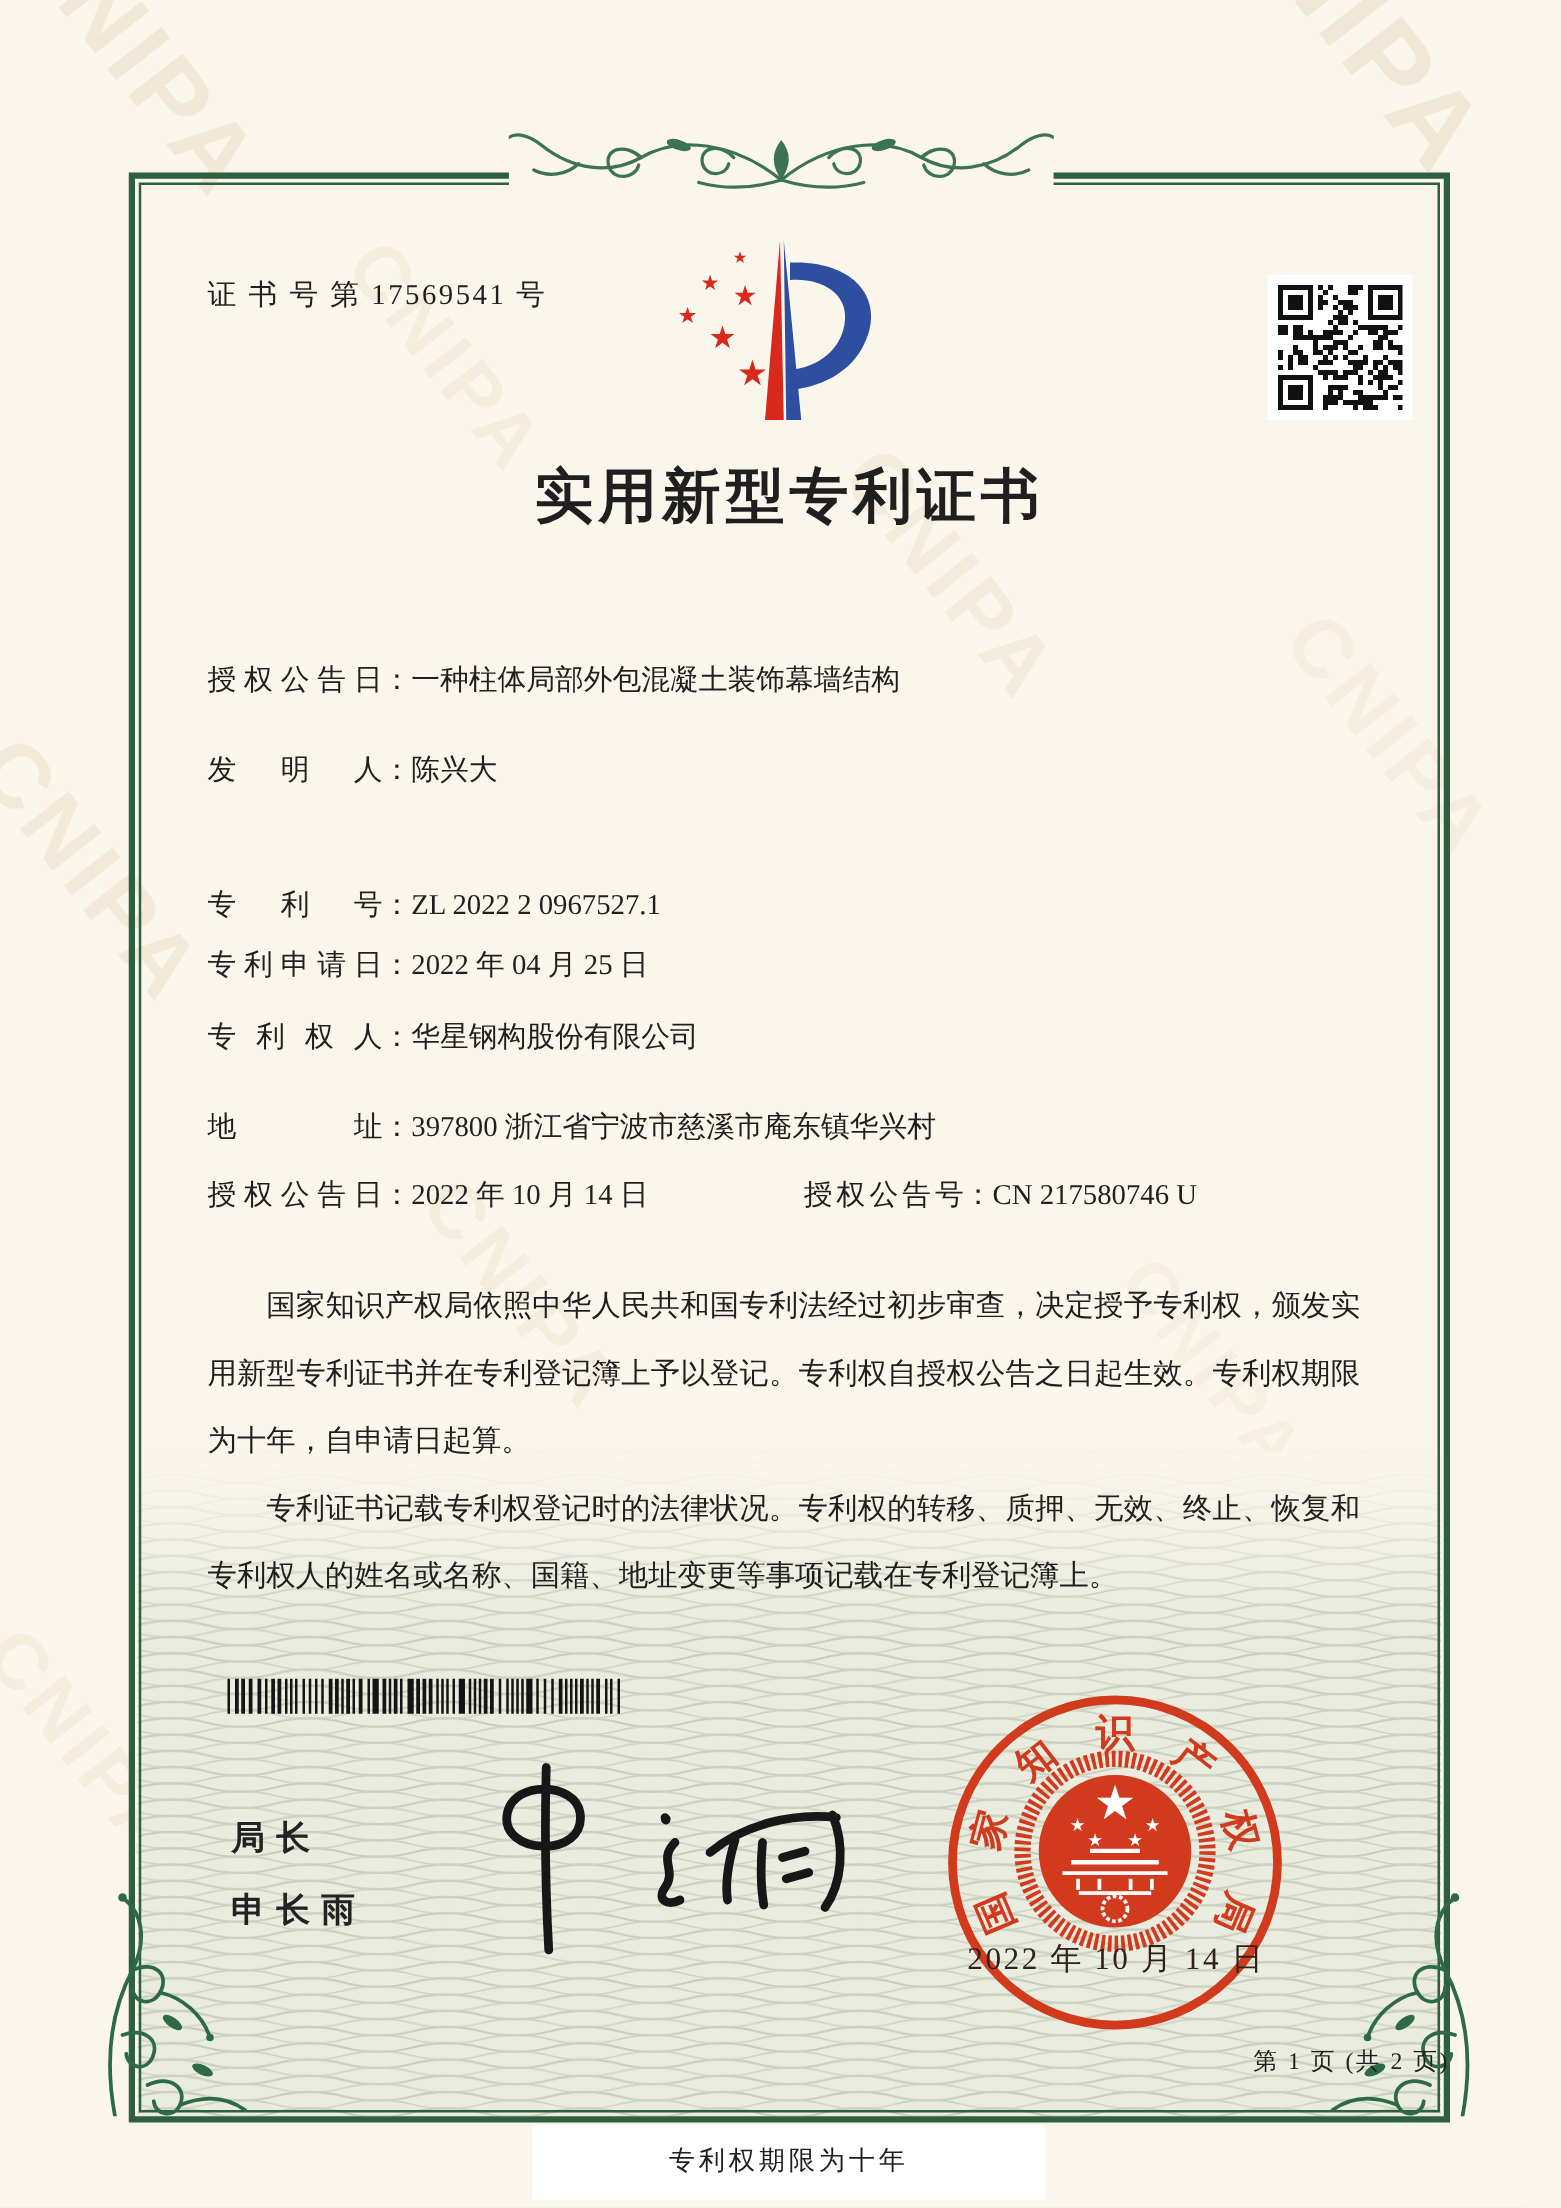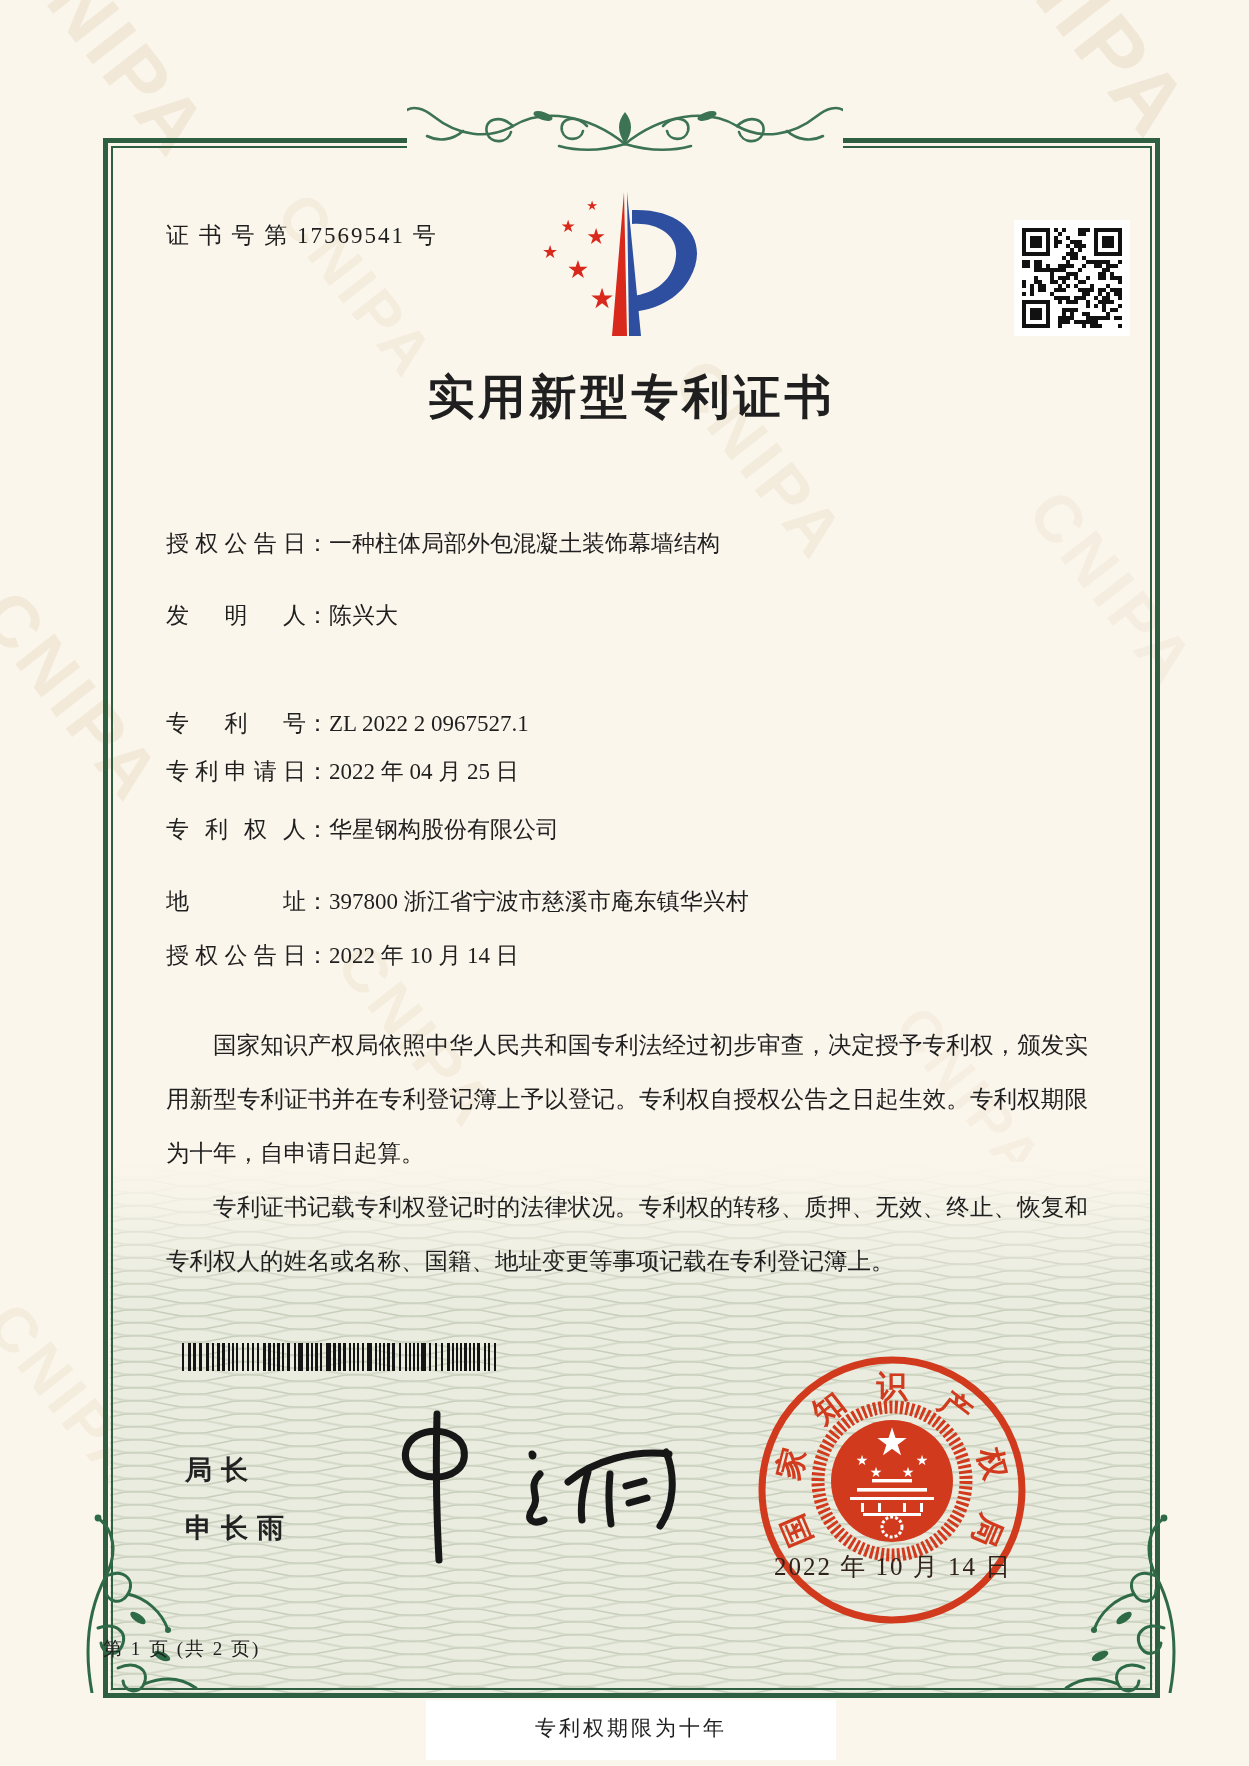--- a/index.html
+++ b/index.html
@@ -29,21 +29,21 @@
   .para1{top:1018px;} .para2{top:1180px;}
   .barcode{position:absolute;left:182px;top:1343px;width:330px;height:28px;z-index:3;font-size:0;}
   .barcode i{display:inline-block;height:28px;background:#141414;vertical-align:top;}
   .sig-label{position:absolute;left:185px;font-family:"Liberation Sans","DejaVu Sans",sans-serif;
         font-weight:600;font-size:27px;letter-spacing:9px;color:#222;z-index:3;}
   .sig-title{top:1452px;} .sig-name{top:1510px;}
   .sig-script{position:absolute;left:382px;top:1402px;z-index:3;}
   .seal{position:absolute;left:751px;top:1349px;z-index:3;}
   .seal-date{position:absolute;left:762px;top:1550px;width:262px;text-align:center;
         font-size:25px;letter-spacing:2px;color:#30211a;z-index:4;}
-  .pageno{position:absolute;left:103px;top:1636px;width:1057px;text-align:left;
+  .pageno{position:absolute;left:103px;top:1636px;width:1057px;text-align:right;
         font-size:19px;letter-spacing:2px;z-index:3;}
   .contbox{position:absolute;left:426px;top:1700px;width:410px;height:60px;background:#ffffff;
         text-align:center;z-index:3;}
   .contbox span{display:inline-block;margin-top:14px;font-size:21px;letter-spacing:3px;}
   .ornament-top{position:absolute;left:407px;top:86px;z-index:3;}
   .flourish{position:absolute;z-index:3;}
   .fl-left{left:78px;top:1478px;}
   .fl-right{left:1024px;top:1478px;transform:scaleX(-1);}
 </style>
 </head>
@@ -351,21 +351,21 @@
 
   <div class="title">实用新型专利证书</div>
 
   <div class="fields">
       <div class="frow" style="top: 0px;"><span class="flabel">授权公告日</span><span class="fcolon">：</span><span class="fvalue">一种柱体局部外包混凝土装饰幕墙结构</span></div>
       <div class="frow" style="top: 71.5px;"><span class="flabel">发明人</span><span class="fcolon">：</span><span class="fvalue">陈兴大</span></div>
       <div class="frow" style="top: 143px; margin-top: 37px;"><span class="flabel">专利号</span><span class="fcolon">：</span><span class="fvalue">ZL 2022 2 0967527.1</span></div>
       <div class="frow" style="top: 228px;"><span class="flabel">专利申请日</span><span class="fcolon">：</span><span class="fvalue">2022 年 04 月 25 日</span></div>
       <div class="frow" style="top: 286px;"><span class="flabel">专利权人</span><span class="fcolon">：</span><span class="fvalue">华星钢构股份有限公司</span></div>
       <div class="frow" style="top: 357.5px;"><span class="flabel">地址</span><span class="fcolon">：</span><span class="fvalue">397800 浙江省宁波市慈溪市庵东镇华兴村</span></div>
-      <div class="frow" style="top: 412px;"><span class="flabel">授权公告日</span><span class="fcolon">：</span><span class="fvalue">2022 年 10 月 14 日</span></div>
+      <div class="frow" style="top: 412px;"><span class="flabel">授权公告日</span><span class="fcolon">：</span><span class="fvalue">2022 年 10 月 14 日</span><span class="fgroup2"><span class="flabel">授权公告号</span><span class="fcolon">：</span><span class="fvalue">CN 217580746 U</span></span></div>
     </div>
 
   <div class="para para2">专利证书记载专利权登记时的法律状况。专利权的转移、质押、无效、终止、恢复和专利权人的姓名或名称、国籍、地址变更等事项记载在专利登记簿上。</div>
   <div class="para para1">国家知识产权局依照中华人民共和国专利法经过初步审查，决定授予专利权，颁发实用新型专利证书并在专利登记簿上予以登记。专利权自授权公告之日起生效。专利权期限为十年，自申请日起算。</div>
 
   <div class="barcode" id="barcode"><i style="width: 2px; margin-right: 4px;"></i><i style="width: 3px; margin-right: 2px;"></i><i style="width: 3px; margin-right: 3px;"></i><i style="width: 3px; margin-right: 4px;"></i><i style="width: 3px; margin-right: 3px;"></i><i style="width: 2px; margin-right: 3px;"></i><i style="width: 3px; margin-right: 2px;"></i><i style="width: 3px; margin-right: 3px;"></i><i style="width: 2px; margin-right: 2px;"></i><i style="width: 2px; margin-right: 2px;"></i><i style="width: 2px; margin-right: 4px;"></i><i style="width: 2px; margin-right: 3px;"></i><i style="width: 2px; margin-right: 3px;"></i><i style="width: 2px; margin-right: 3px;"></i><i style="width: 2px; margin-right: 4px;"></i><i style="width: 3px; margin-right: 2px;"></i><i style="width: 3px; margin-right: 2px;"></i><i style="width: 2px; margin-right: 2px;"></i><i style="width: 3px; margin-right: 2px;"></i><i style="width: 2px; margin-right: 3px;"></i><i style="width: 3px; margin-right: 4px;"></i><i style="width: 2px; margin-right: 2px;"></i><i style="width: 5px; margin-right: 3px;"></i><i style="width: 3px; margin-right: 2px;"></i><i style="width: 2px; margin-right: 2px;"></i><i style="width: 3px; margin-right: 2px;"></i><i style="width: 2px; margin-right: 4px;"></i><i style="width: 5px; margin-right: 2px;"></i><i style="width: 3px; margin-right: 2px;"></i><i style="width: 3px; margin-right: 2px;"></i><i style="width: 3px; margin-right: 3px;"></i><i style="width: 2px; margin-right: 2px;"></i><i style="width: 2px; margin-right: 2px;"></i><i style="width: 2px; margin-right: 3px;"></i><i style="width: 2px; margin-right: 3px;"></i><i style="width: 5px; margin-right: 3px;"></i><i style="width: 2px; margin-right: 2px;"></i><i style="width: 2px; margin-right: 2px;"></i><i style="width: 2px; margin-right: 2px;"></i><i style="width: 3px; margin-right: 2px;"></i><i style="width: 3px; margin-right: 4px;"></i><i style="width: 2px; margin-right: 4px;"></i><i style="width: 2px; margin-right: 2px;"></i><i style="width: 2px; margin-right: 2px;"></i><i style="width: 2px; margin-right: 2px;"></i><i style="width: 2px; margin-right: 2px;"></i><i style="width: 5px; margin-right: 3px;"></i><i style="width: 2px; margin-right: 4px;"></i><i style="width: 2px; margin-right: 4px;"></i><i style="width: 2px; margin-right: 4px;"></i><i style="width: 3px; margin-right: 2px;"></i><i style="width: 2px; margin-right: 2px;"></i><i style="width: 2px; margin-right: 2px;"></i><i style="width: 2px; margin-right: 2px;"></i><i style="width: 3px; margin-right: 2px;"></i><i style="width: 2px; margin-right: 2px;"></i><i style="width: 2px; margin-right: 2px;"></i><i style="width: 3px; margin-right: 4px;"></i><i style="width: 2px; margin-right: 2px;"></i><i style="width: 2px; margin-right: 4px;"></i><i style="width: 2px; margin-right: 4px;"></i></div>
 
   <div class="sig-label sig-title">局长</div>
   <div class="sig-label sig-name">申长雨</div>
 

